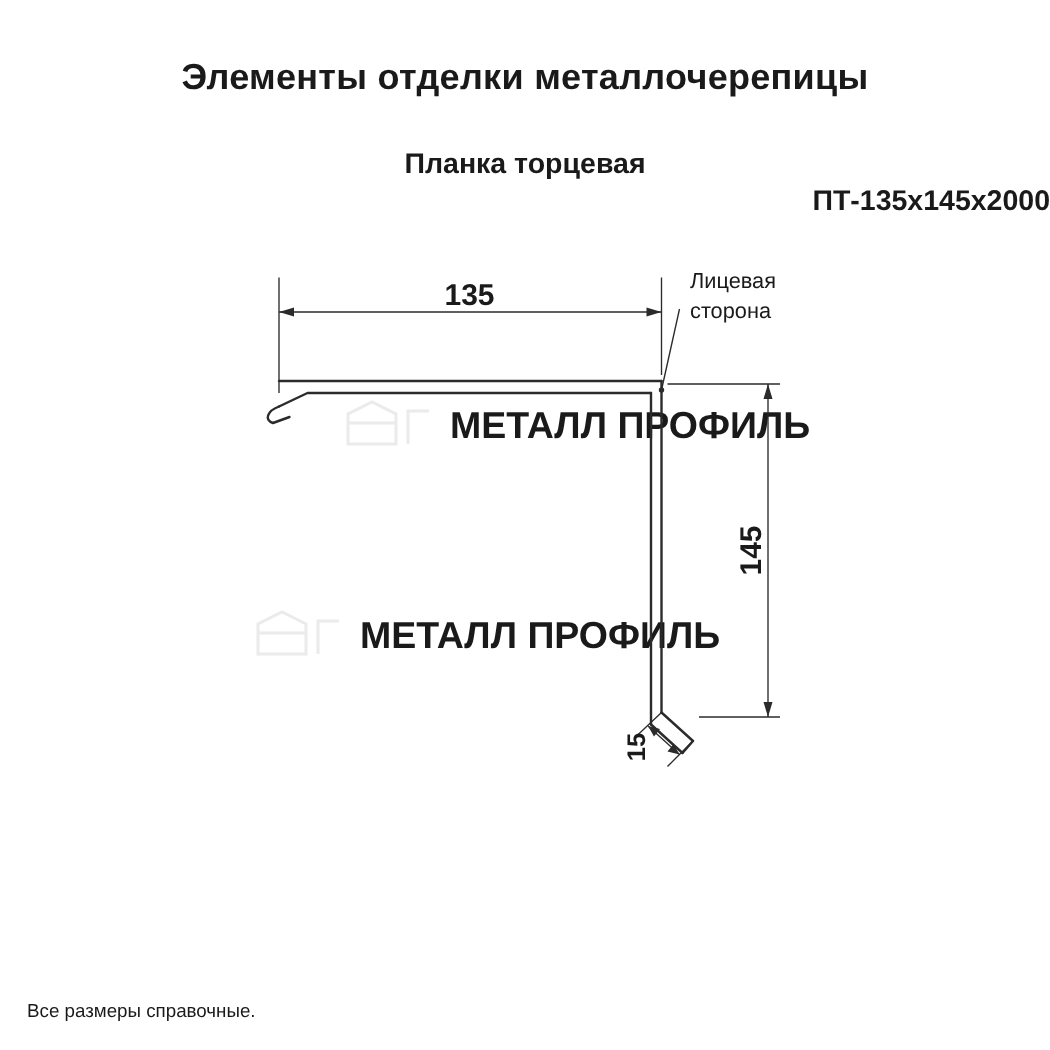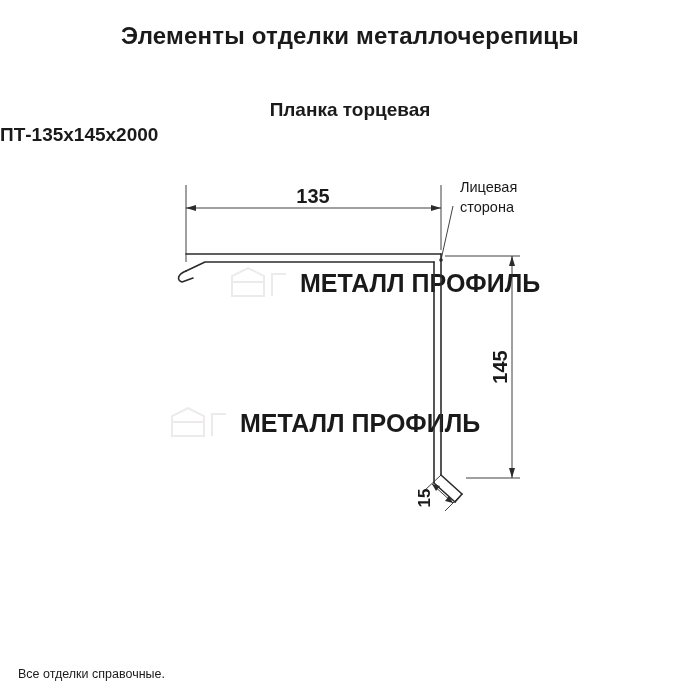--- a/index.html
+++ b/index.html
@@ -15,21 +15,21 @@
     position: relative;
     overflow: hidden;
   }
   .page {
     position: relative;
     width: 700px;
     height: 700px;
   }
   .title {
     position: absolute;
-    top: 22px;
+    top: 38px;
     left: 0;
     width: 700px;
     text-align: center;
     font-size: 24px;
     font-weight: bold;
     letter-spacing: 0.2px;
   }
   .subtitle {
     position: absolute;
     top: 86px;
@@ -38,21 +38,21 @@
     text-align: center;
     font-size: 19px;
     font-weight: bold;
     margin-top: 13px;
   }
   .code {
     position: absolute;
     top: 124px;
     left: 0;
     width: 700px;
-    text-align: left;
+    text-align: right;
     font-size: 19px;
     font-weight: bold;
   }
   .drawing {
     position: absolute;
     top: 150px;
     left: 0;
     width: 596px;
     height: 430px;
   }
@@ -161,16 +161,16 @@
         <path d="M441 110 L453 56"></path>
         <circle cx="441" cy="110" r="1.8" fill="#2b2b2b" stroke="none"></circle>
       </g>
       <text x="460" y="42" font-size="14.5">Лицевая</text>
       <text x="460" y="62" font-size="14.5">сторона</text>
 
     </svg>
   </div>
 
   <div class="footer">
-    <div>Все отделки справочные.</div>
+    <div>Все размеры справочные.</div>
   </div>
 
 </div>
 
 </body></html>

